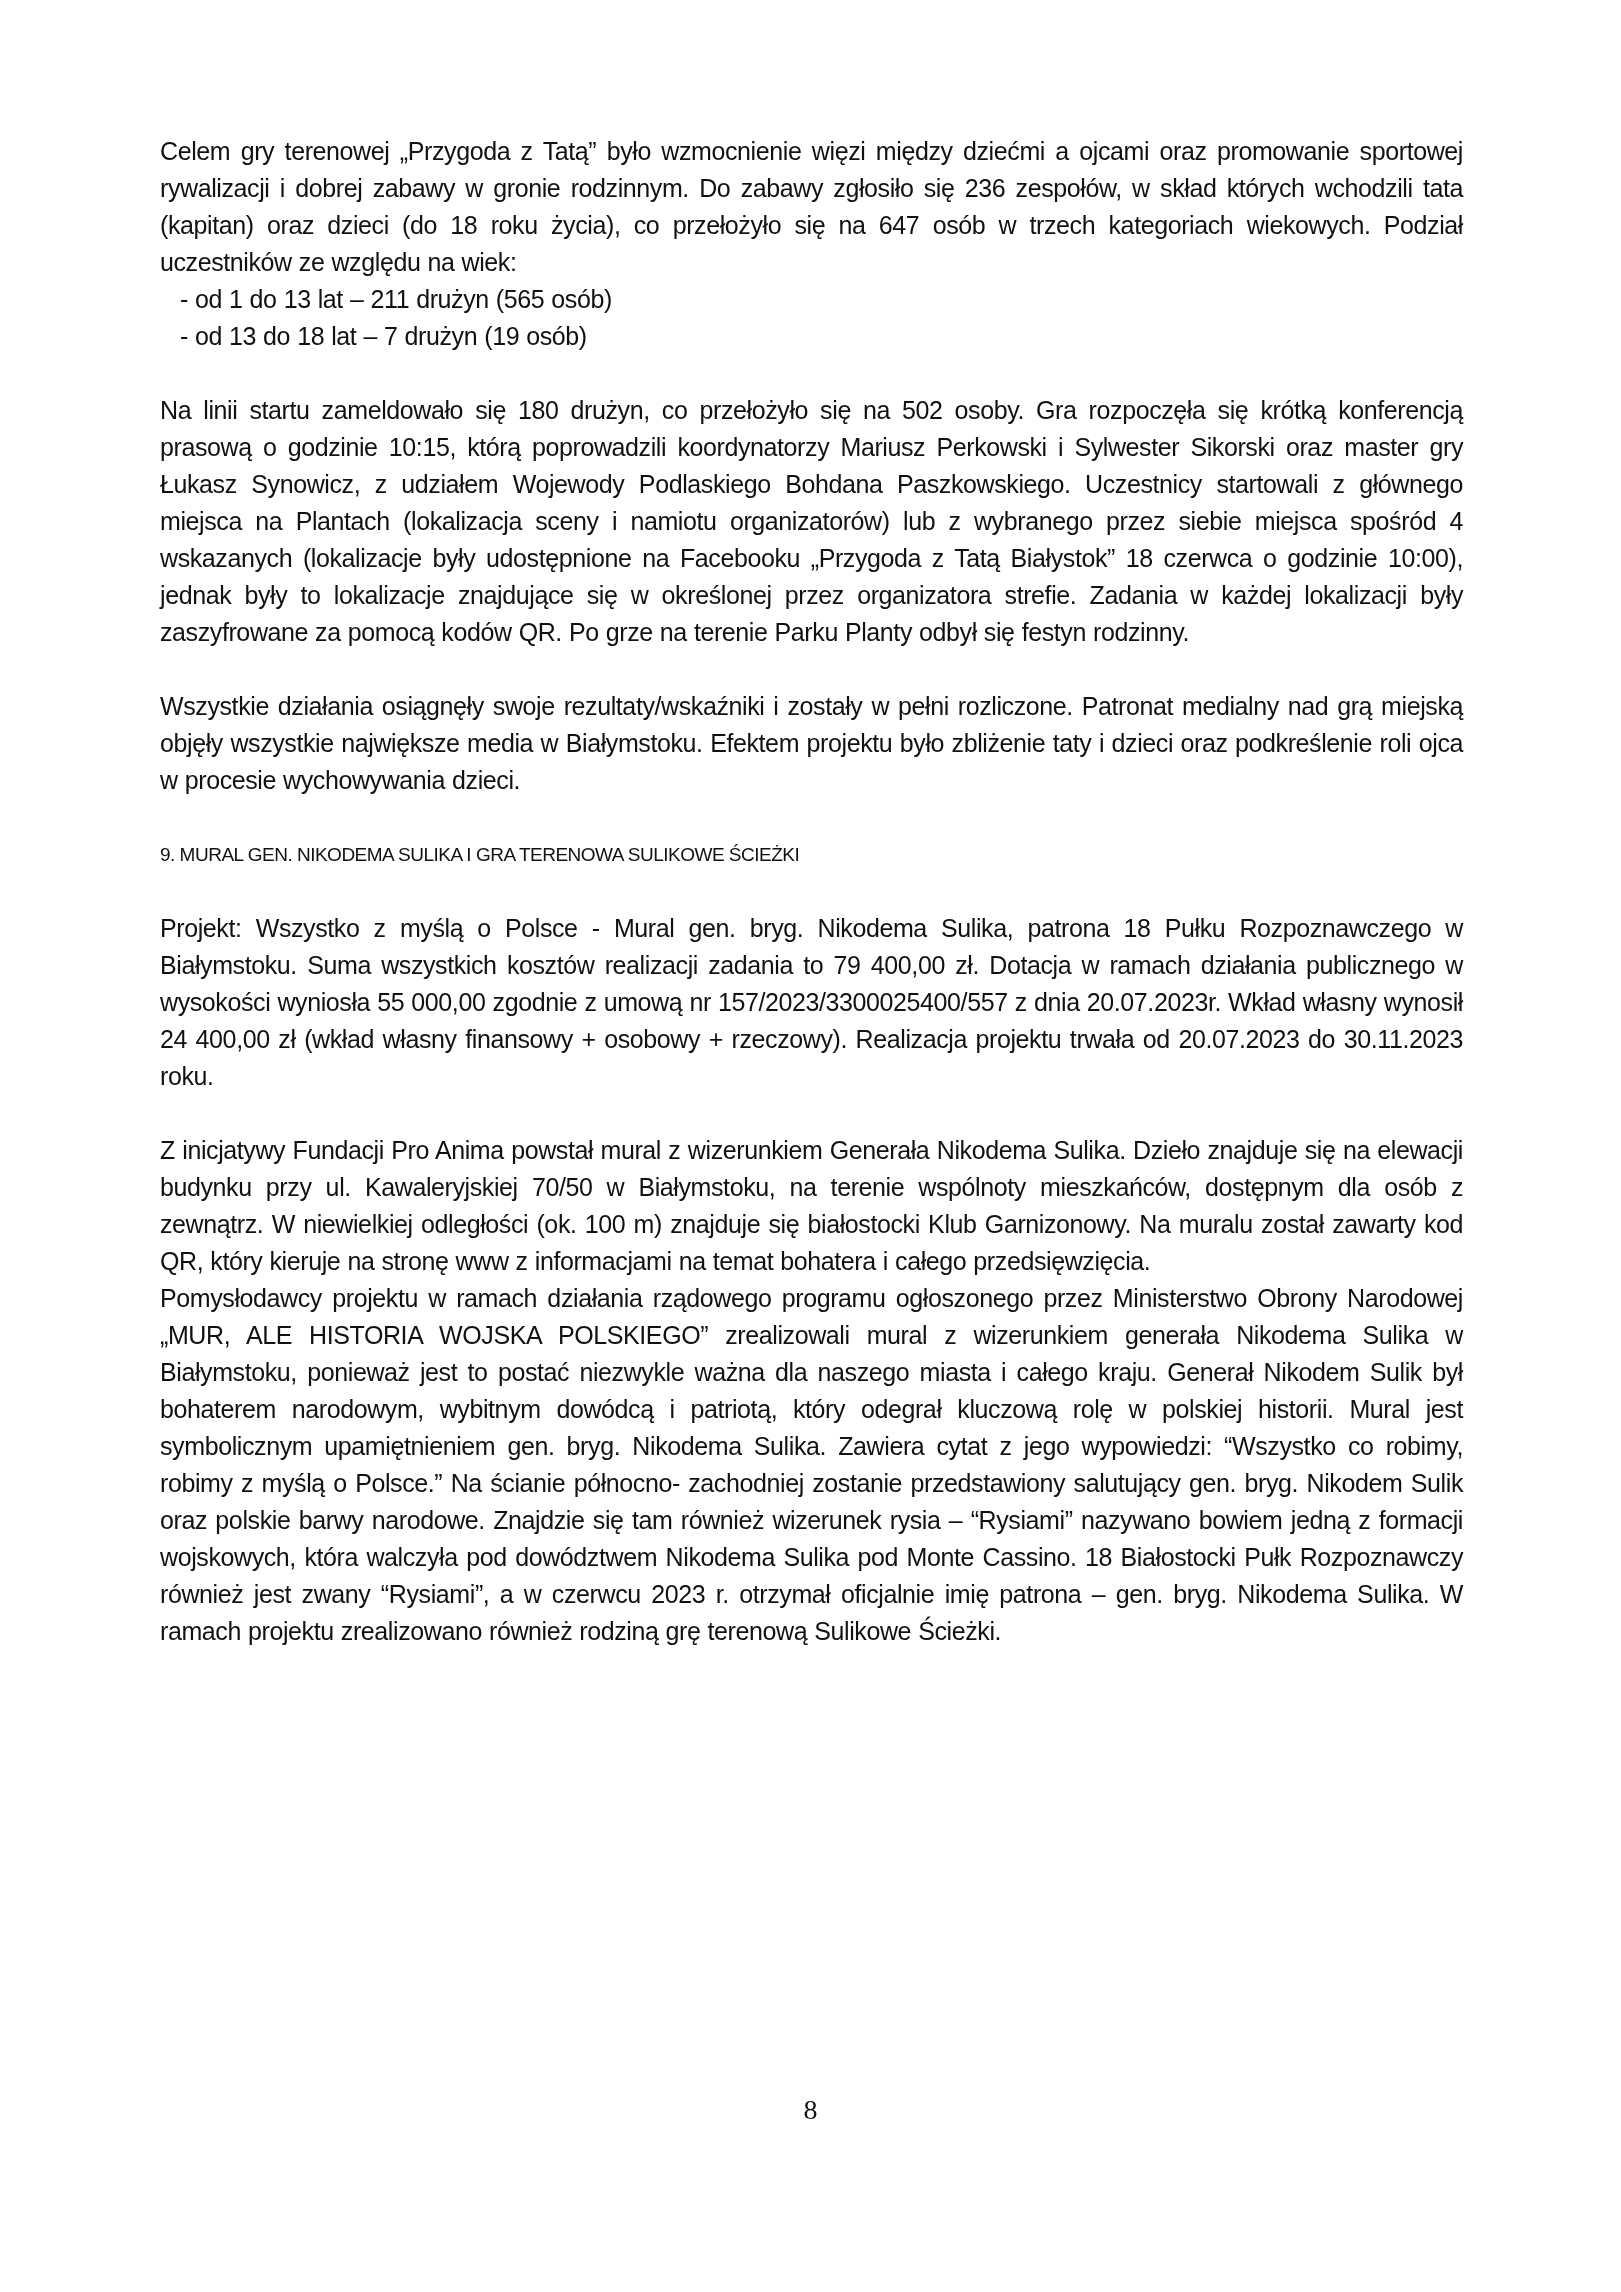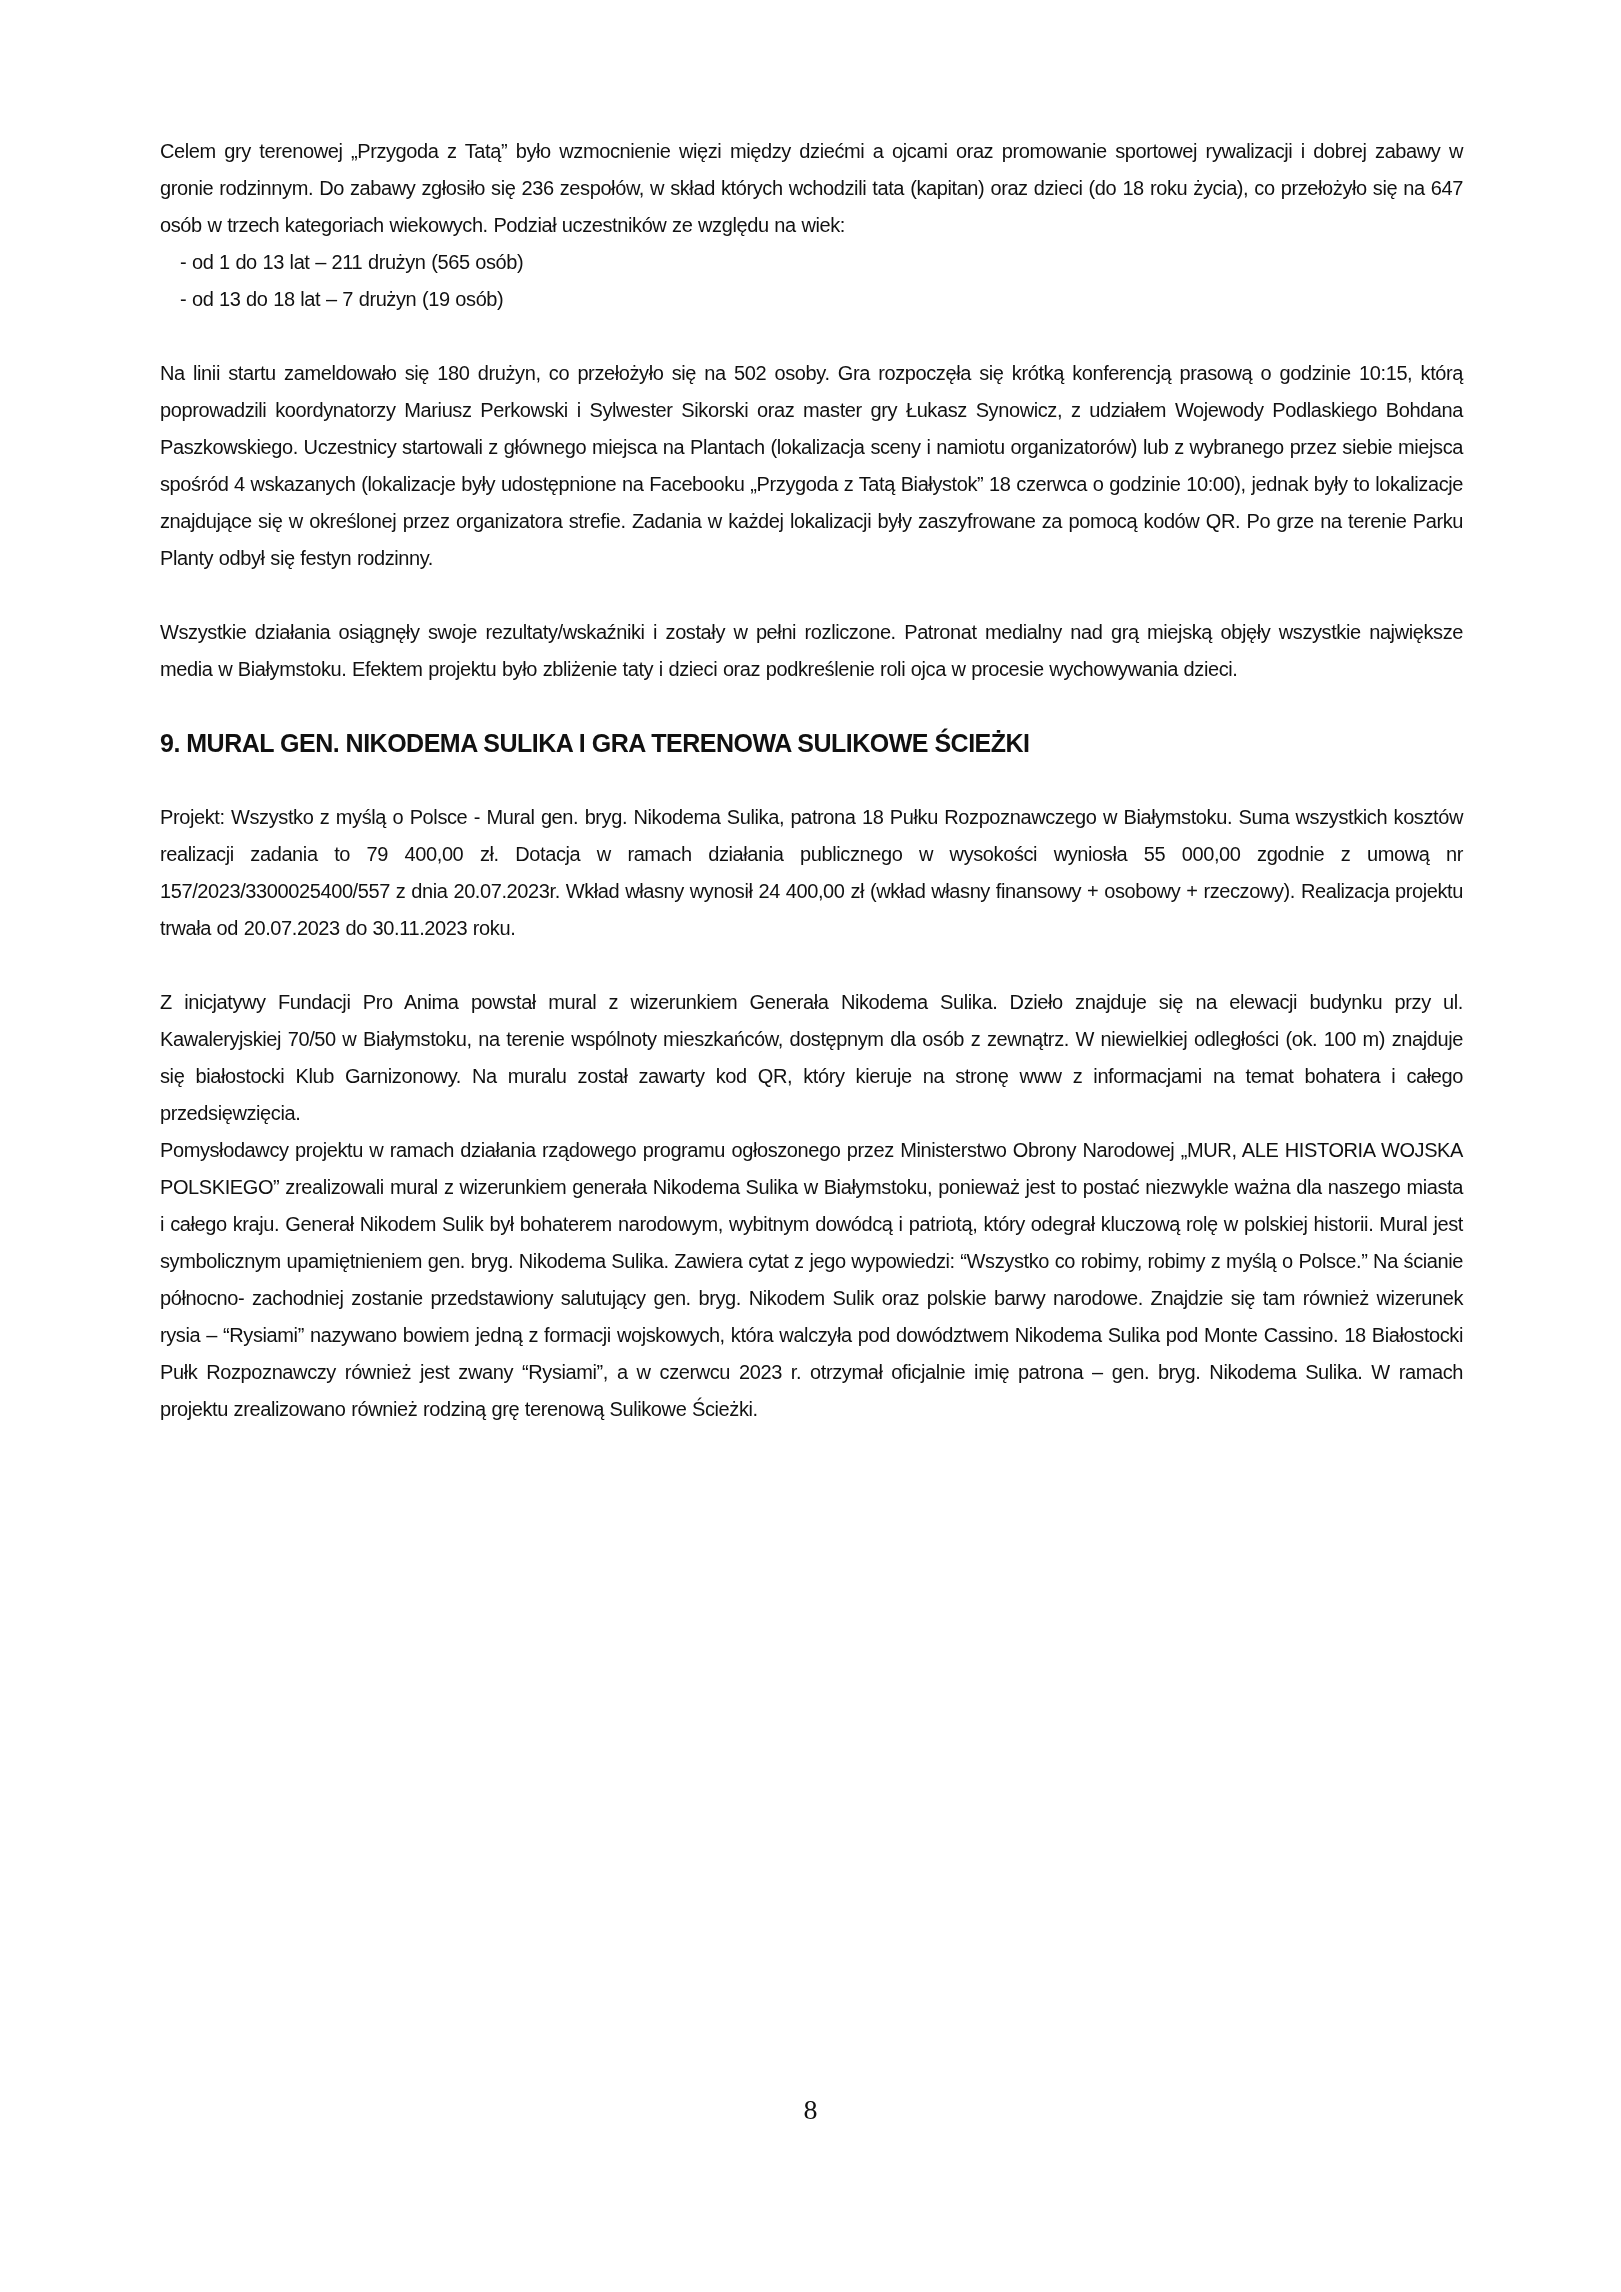--- a/index.html
+++ b/index.html
@@ -11,33 +11,33 @@
     font-family: "Liberation Sans", "DejaVu Sans", sans-serif;
     color: #111111;
   }
   .page {
     position: absolute;
     left: 160px;
     top: 133px;
     width: 1303px;
   }
   .para {
-    font-size: 20px;
+    font-size: 25px;
     line-height: 37px;
     text-align: justify;
     margin: 0;
     letter-spacing: -0.4px;
     word-spacing: 0.5px;
     font-stretch: condensed;
   }
   .line { display: block; margin-left: 20px; }
   .gap { height: 37px; }
   .heading {
-    font-weight: bold;
-    font-size: 25px;
+    font-weight: normal;
+    font-size: 19px;
     line-height: 37px;
     margin: 0;
     letter-spacing: -0.5px;
   }
   .page-number {
     position: absolute;
     left: 0;
     width: 1621px;
     top: 2094px;
     text-align: center;

